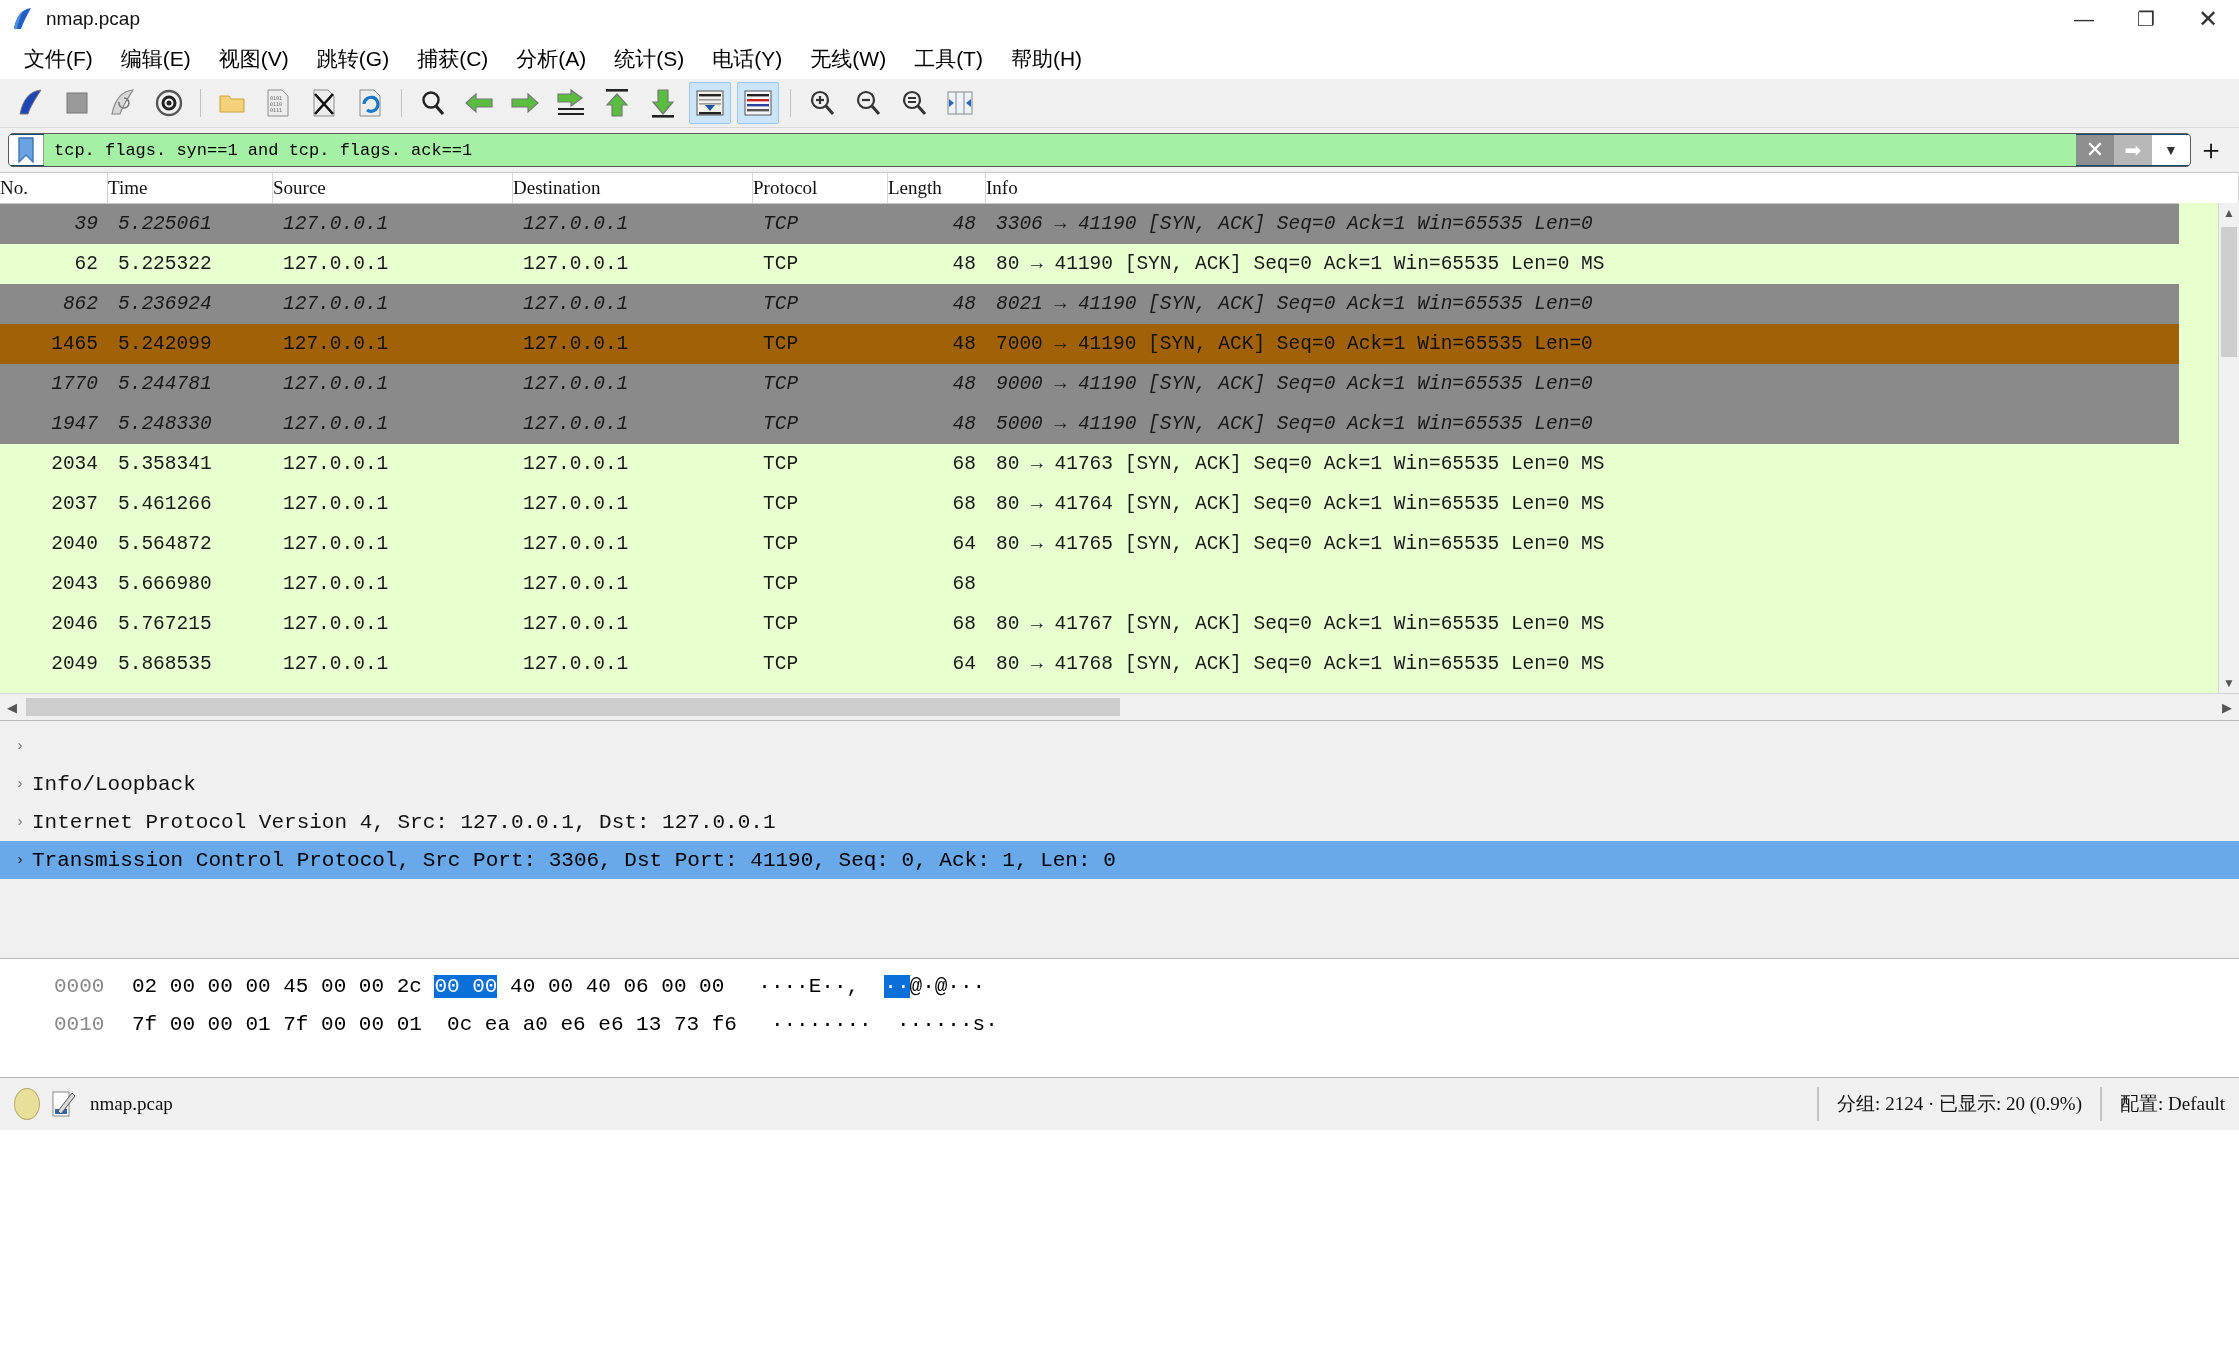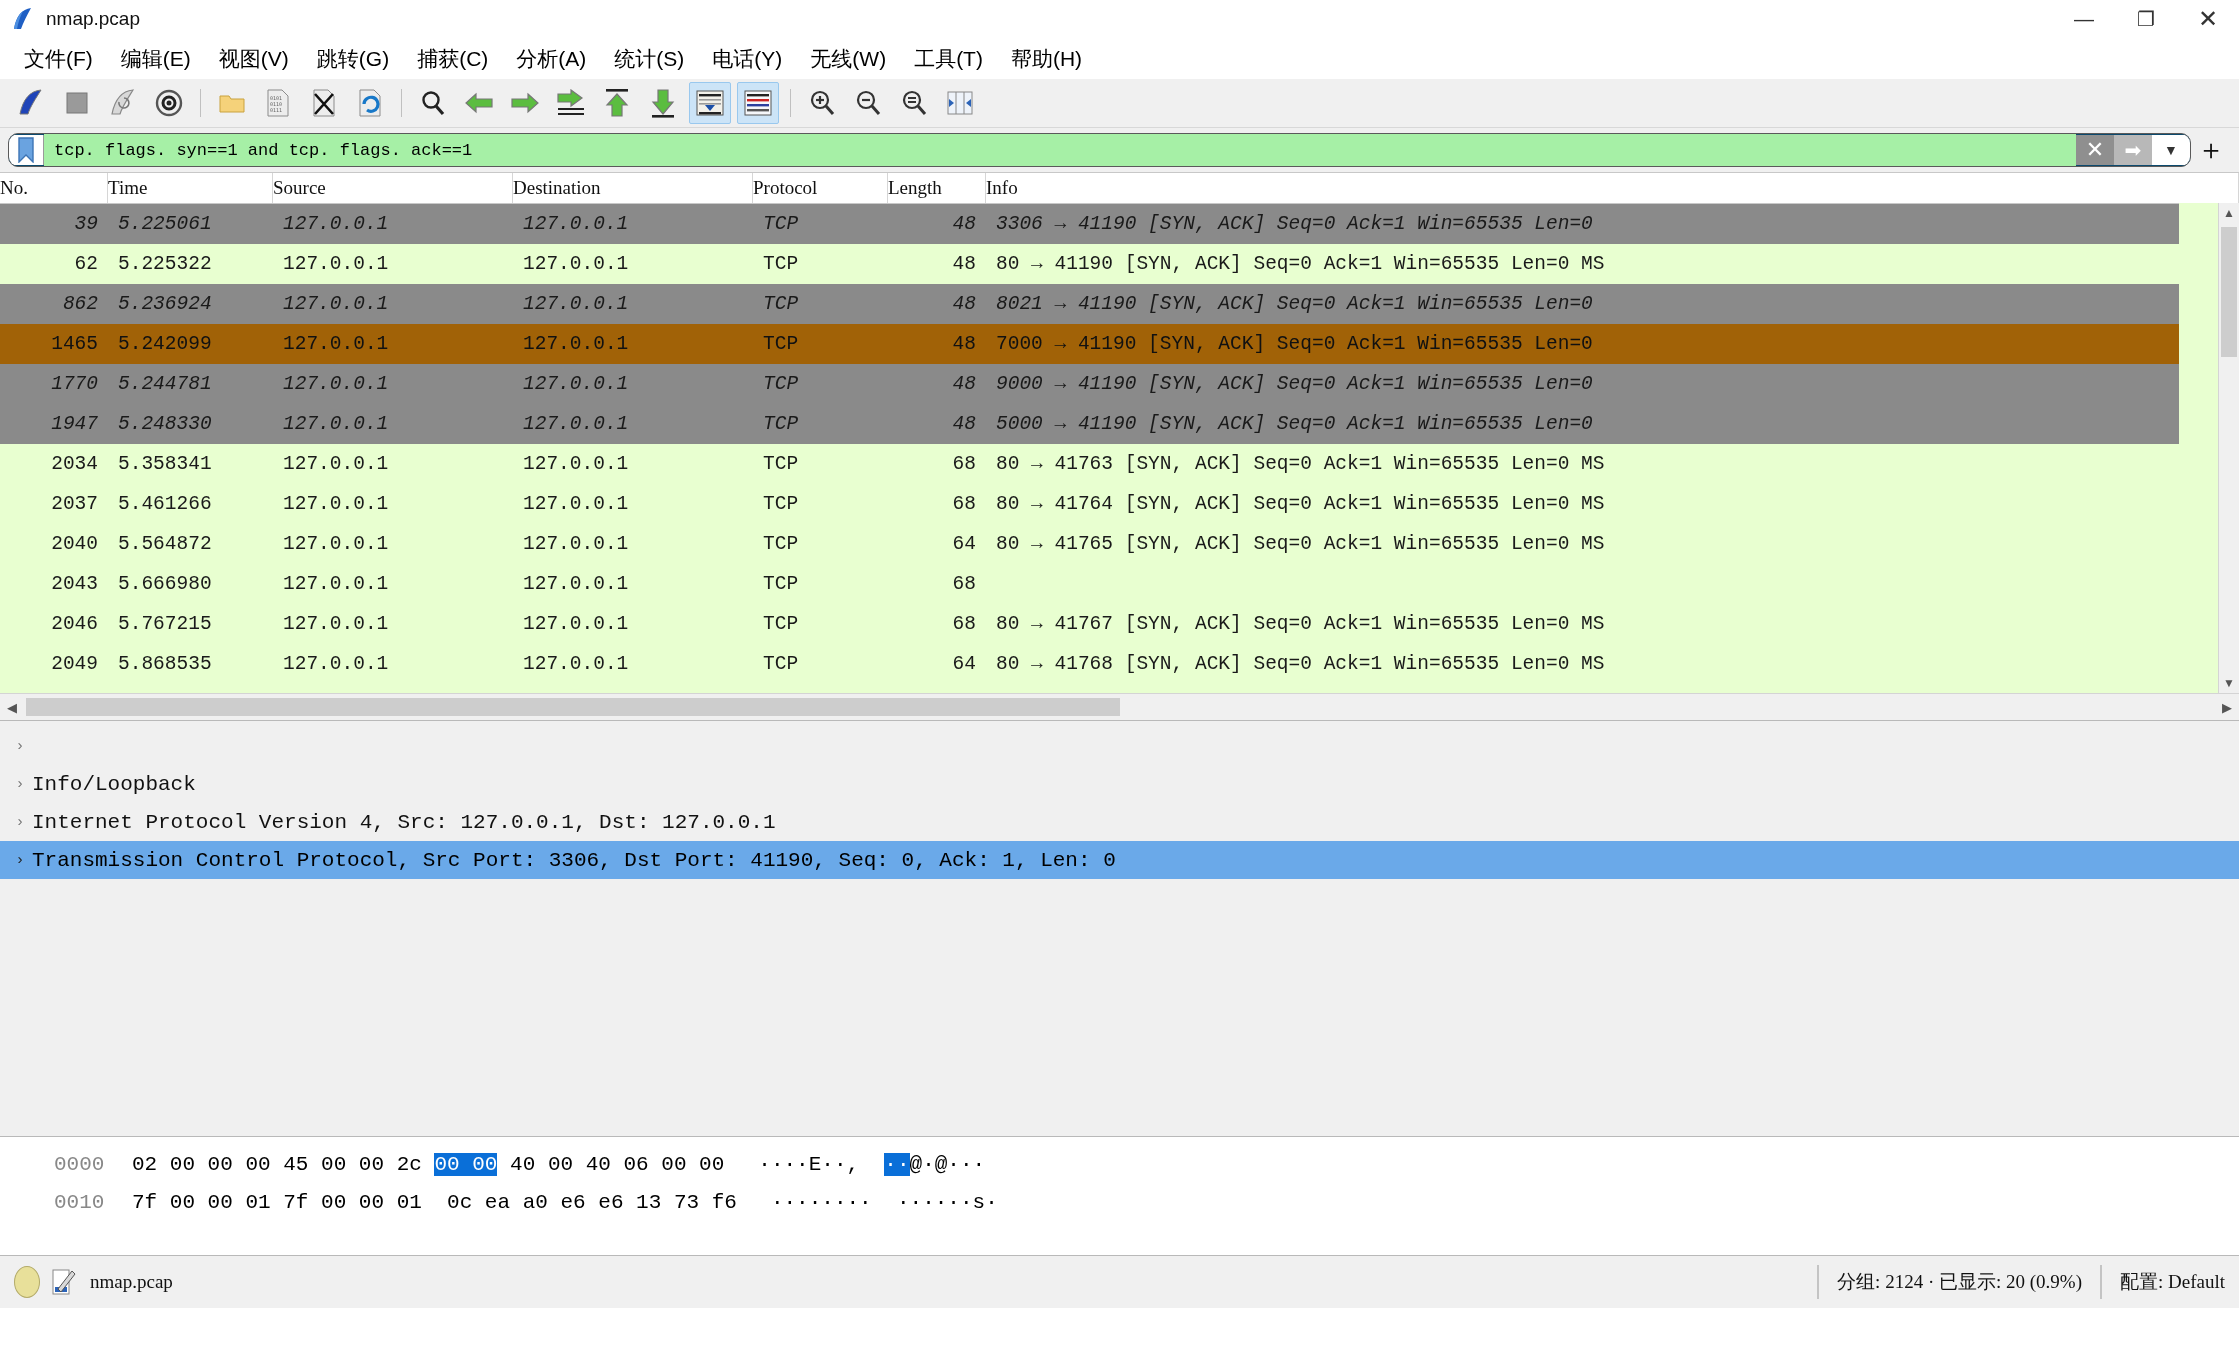--- a/index.html
+++ b/index.html
@@ -2,21 +2,21 @@
 <html><head>
 <meta charset="utf-8">
 <style>
   html, body {
     margin: 0; padding: 0;
     width: 2239px; height: 1350px;
     overflow: hidden;
     background: #ffffff;
     font-family: "Liberation Sans", sans-serif;
   }
-  .app { width: 2239px; height: 1308px; display: flex; flex-direction: column; background:#ffffff;justify-content:flex-end; }
+  .app { width: 2239px; height: 1130px; display: flex; flex-direction: column; background:#ffffff;justify-content:flex-end; }
 
   
   .titlebar {
     height: 38px; display:flex; align-items:center;
     background:#ffffff; border-bottom:1px solid #ffffff;
     flex: 0 0 38px;
   }
   .title-icon { width:26px; height:26px; margin-left:10px; margin-right:10px; position:relative; }
   .title-text { font-size:19px; color:#111; }
   .win-controls { margin-left:auto; display:flex; height:38px; }
@@ -40,21 +40,21 @@
   .tb.active { background:#cce4f7; border:1px solid #99c8ee; }
   .tb-sep { width:1px; height:28px; background:#c0c0c0; margin:0 8px; }
 
   
   .filterbar {
     height: 44px; display:flex; align-items:center; padding:0 8px;
     background:#f0f0f0; flex:0 0 44px;
   }
   .filter-wrap {
     flex:1; height:32px; display:flex; align-items:center;
-    border:1px solid #5a5a5a; background:#0c4a6e; border-radius:10px; overflow:hidden;
+    border:1px solid #5a5a5a; background:#0c4a6e; border-radius:5px; overflow:hidden;
   }
   .bookmark-btn { width:34px; height:30px; display:flex; align-items:center; justify-content:center;
                   background:#ffffff; border-right:1px solid #9a9a9a; }
   .filter-input {
     flex:1; height:30px; border:none; outline:none; background:#a6f0a6;
     font-family:"Liberation Mono", monospace; font-size:17px; color:#000; padding-left:10px;
   }
   .filter-btn { width:38px; height:30px; display:flex; align-items:center; justify-content:center; }
   .fb-clear { background:#8f8f8f; color:#fff; font-size:22px; }
   .fb-apply { background:#b8b8b8; color:#fff; font-size:20px; }

